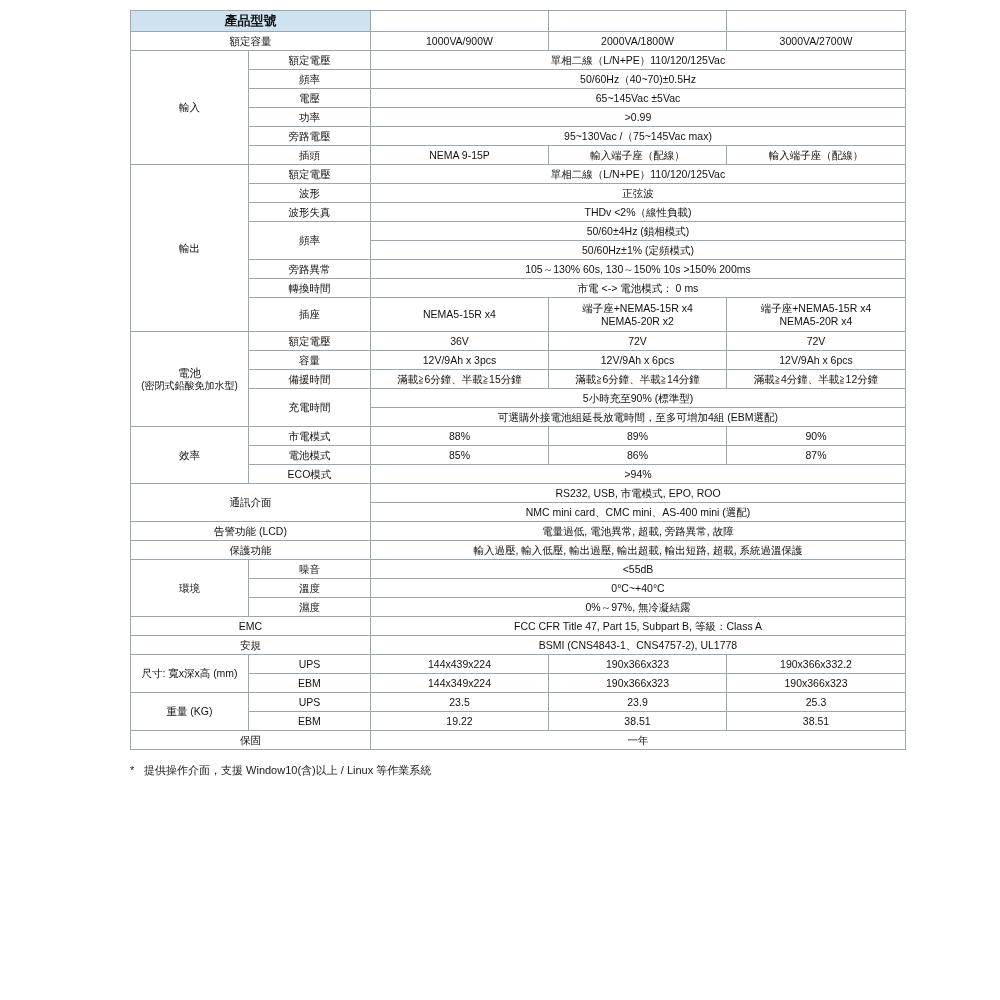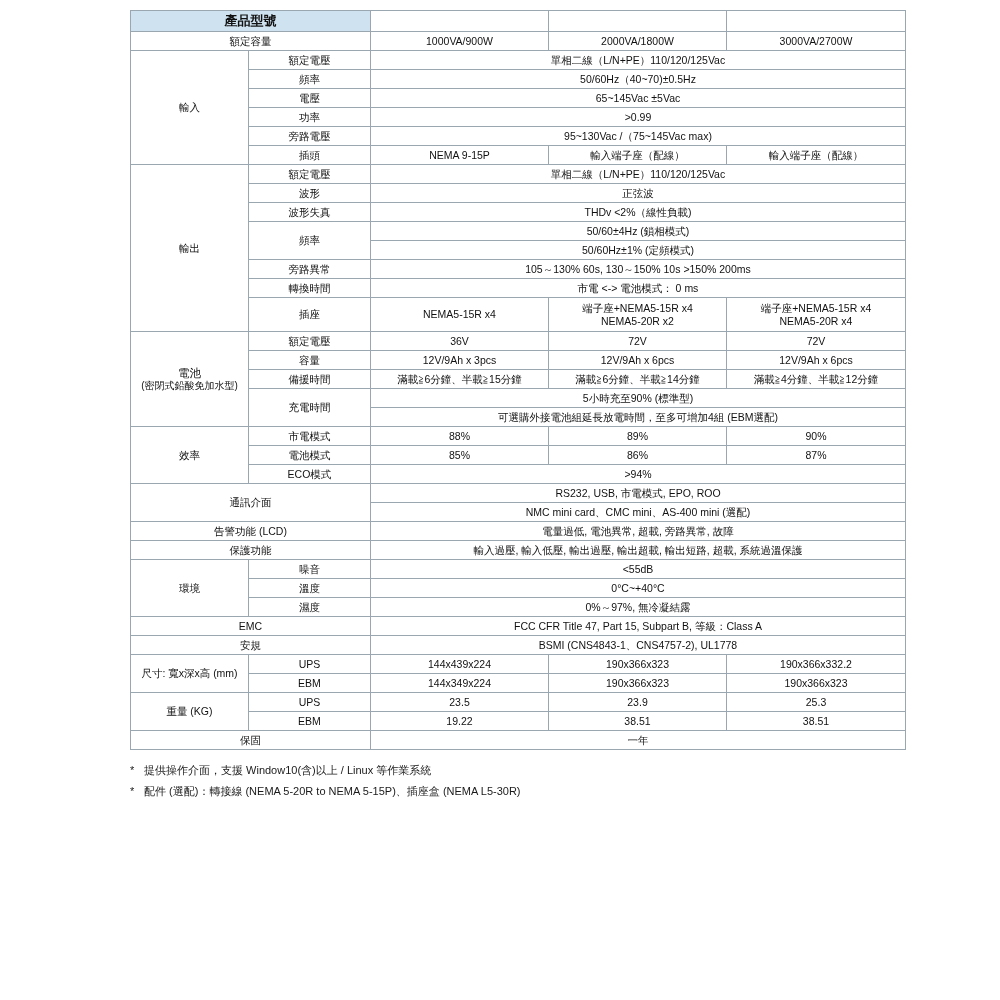--- a/index.html
+++ b/index.html
@@ -296,16 +296,15 @@
       <tr>
         <td colspan="2" class="grp">保固</td>
         <td class="val" colspan="3">一年</td>
       </tr>
 
     </tbody>
   </table>
 
   <div class="notes">
     <div><span class="star">*</span><span>提供操作介面，支援 Window10(含)以上 / Linux 等作業系統</span></div>
-    <div><span class="star">*</span><span>配件 (選配)：轉接線 (NEMA 5-20R to NEMA 5-15P)、插座盒 (NEMA L5-30R)</span></div>
   </div>
 
 </div>
 
 </body></html>

